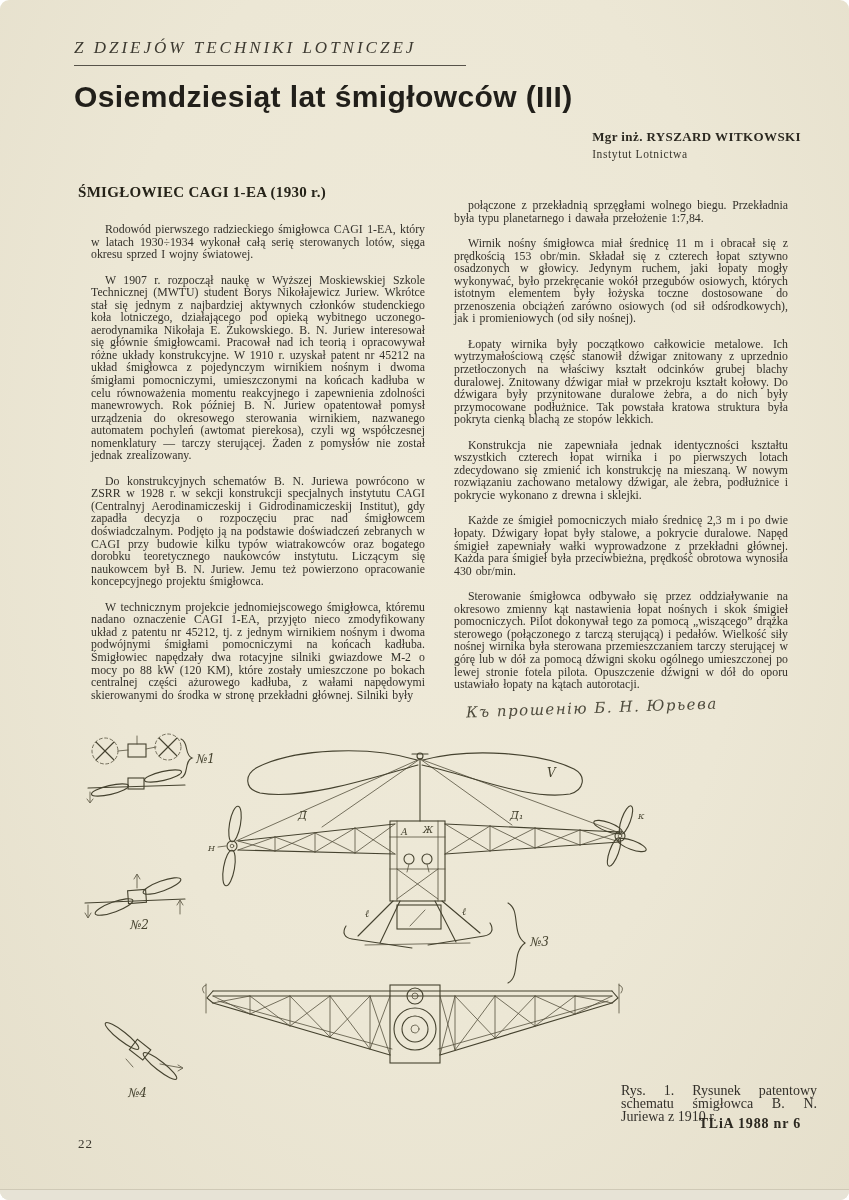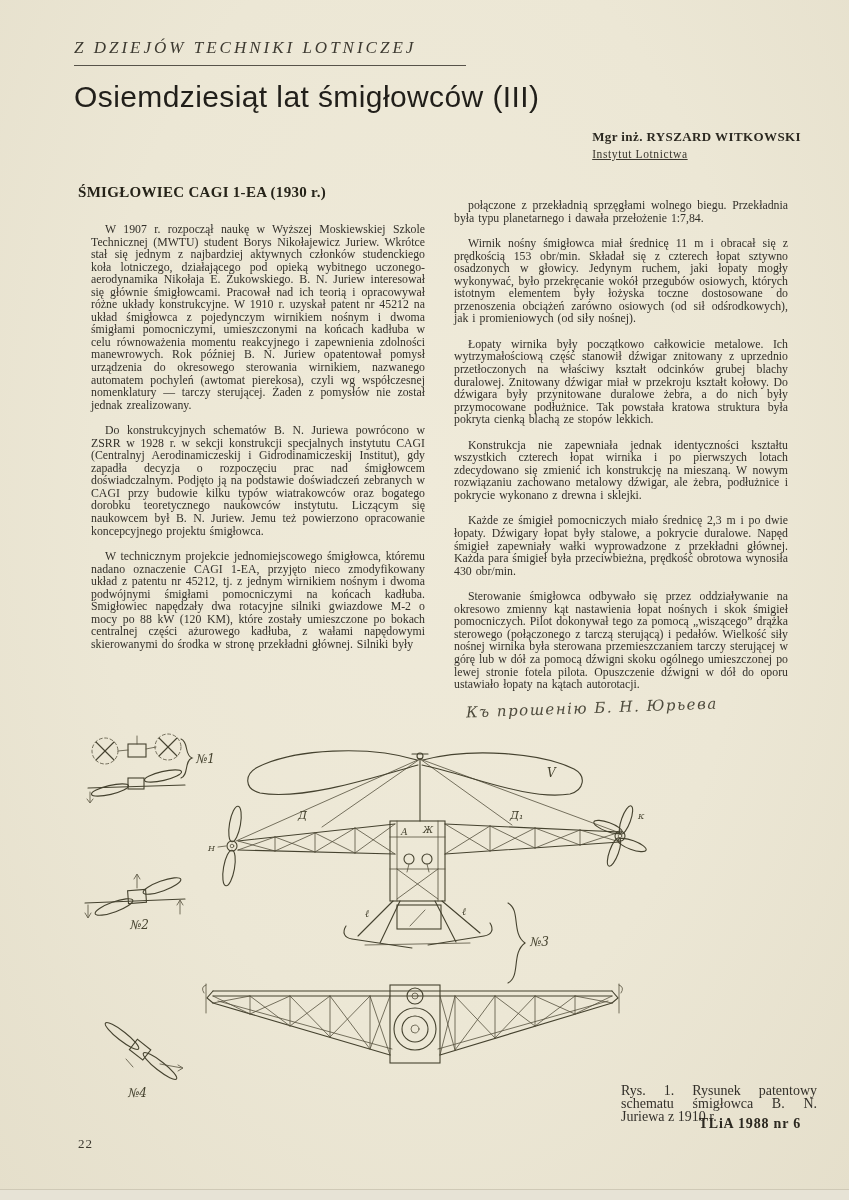--- a/index.html
+++ b/index.html
@@ -3,39 +3,40 @@
 <meta charset="utf-8">
 <style>
   html,body{margin:0;padding:0;}
   .page{
     position:relative;
     width:849px;height:1200px;
     background:radial-gradient(ellipse at 50% 40%, #efead9 0%, #ece7d5 55%, #e5dfcb 100%);
     overflow:hidden;
     font-family:"Liberation Serif", serif;
     color:#35322a;
+    border-radius:9px;
   }
   .scan-edge{
     position:absolute;left:0;right:0;bottom:0;height:10px;
     background:#e7e3d6;border-top:1px solid #cfc9b6;
   }
   .kicker{
     position:absolute;left:74px;top:38px;width:392px;
     font-style:italic;font-size:17px;letter-spacing:3px;
     color:#3d3a31;border-bottom:1.5px solid #57534a;padding-bottom:7px;
     white-space:nowrap;
   }
   .title{
     position:absolute;left:74px;top:80px;width:640px;
-    font-family:"Liberation Sans", sans-serif;font-weight:400;
+    font-family:"Liberation Sans", sans-serif;font-weight:700;
     font-size:30px;letter-spacing:0.4px;color:#211f1a;
   }
   .byline{position:absolute;right:48px;top:129px;}
   .byline .author{font-weight:700;font-size:13px;letter-spacing:0.4px;color:#2c2921;}
-  .byline .affil{font-size:11.5px;margin-top:3px;color:#3a372e;letter-spacing:0.6px;text-decoration:underline;}
+  .byline .affil{font-size:11.5px;margin-top:3px;color:#3a372e;letter-spacing:0.6px;}
   .sec-head{
     position:absolute;left:78px;top:184px;width:360px;
     font-weight:700;font-size:15px;letter-spacing:0.3px;color:#262319;
   }
   .col{
     position:absolute;width:360px;
     font-size:11.8px;line-height:12.55px;text-align:justify;
     color:#33302a;word-spacing:1px;
   }
   .col p{margin:13px;text-indent:14px;}
@@ -75,20 +76,21 @@
   <div class="title">Osiemdziesiąt lat śmigłowców (III)</div>
 
   <div class="byline">
     <div class="author">Mgr inż. RYSZARD WITKOWSKI</div>
     <div class="affil">Instytut Lotnictwa</div>
   </div>
 
   <div class="sec-head">ŚMIGŁOWIEC CAGI 1-EA (1930 r.)</div>
 
   <div class="col col-left">
+    <p>Rodowód pierwszego radzieckiego śmigłowca CAGI 1-EA, który w latach 1930÷1934 wykonał całą serię sterowanych lotów, sięga okresu sprzed I wojny światowej.</p>
     <p>W 1907 r. rozpoczął naukę w Wyższej Moskiewskiej Szkole Technicznej (MWTU) student Borys Nikołajewicz Juriew. Wkrótce stał się jednym z najbardziej aktywnych członków studenckiego koła lotniczego, działającego pod opieką wybitnego uczonego-aerodynamika Nikołaja E. Żukowskiego. B. N. Juriew interesował się głównie śmigłowcami. Pracował nad ich teorią i opracowywał różne układy konstrukcyjne. W 1910 r. uzyskał patent nr 45212 na układ śmigłowca z pojedynczym wirnikiem nośnym i dwoma śmigłami pomocniczymi, umieszczonymi na końcach kadłuba w celu równoważenia momentu reakcyjnego i zapewnienia zdolności manewrowych. Rok później B. N. Juriew opatentował pomysł urządzenia do okresowego sterowania wirnikiem, nazwanego automatem pochyleń (awtomat pierekosa), czyli wg współczesnej nomenklatury — tarczy sterującej. Żaden z pomysłów nie został jednak zrealizowany.</p>
     <p>Do konstrukcyjnych schematów B. N. Juriewa powrócono w ZSRR w 1928 r. w sekcji konstrukcji specjalnych instytutu CAGI (Centralnyj Aerodinamiczeskij i Gidrodinamiczeskij Institut), gdy zapadła decyzja o rozpoczęciu prac nad śmigłowcem doświadczalnym. Podjęto ją na podstawie doświadczeń zebranych w CAGI przy budowie kilku typów wiatrakowców oraz bogatego dorobku teoretycznego naukowców instytutu. Liczącym się naukowcem był B. N. Juriew. Jemu też powierzono opracowanie koncepcyjnego projektu śmigłowca.</p>
     <p>W technicznym projekcie jednomiejscowego śmigłowca, któremu nadano oznaczenie CAGI 1-EA, przyjęto nieco zmodyfikowany układ z patentu nr 45212, tj. z jednym wirnikiem nośnym i dwoma podwójnymi śmigłami pomocniczymi na końcach kadłuba. Śmigłowiec napędzały dwa rotacyjne silniki gwiazdowe M-2 o mocy po 88 kW (120 KM), które zostały umieszczone po bokach centralnej części ażurowego kadłuba, z wałami napędowymi skierowanymi do środka w stronę przekładni głównej. Silniki były</p>
   </div>
 
   <div class="col col-right">
     <p>połączone z przekładnią sprzęgłami wolnego biegu. Przekładnia była typu planetarnego i dawała przełożenie 1:7,84.</p>
     <p>Wirnik nośny śmigłowca miał średnicę 11 m i obracał się z prędkością 153 obr/min. Składał się z czterech łopat sztywno osadzonych w głowicy. Jedynym ruchem, jaki łopaty mogły wykonywać, było przekręcanie wokół przegubów osiowych, których istotnym elementem były łożyska toczne dostosowane do przenoszenia obciążeń zarówno osiowych (od sił odśrodkowych), jak i promieniowych (od siły nośnej).</p>
     <p>Łopaty wirnika były początkowo całkowicie metalowe. Ich wytrzymałościową część stanowił dźwigar znitowany z uprzednio przetłoczonych na właściwy kształt odcinków grubej blachy duralowej. Znitowany dźwigar miał w przekroju kształt kołowy. Do dźwigara były przynitowane duralowe żebra, a do nich były przymocowane podłużnice. Tak powstała kratowa struktura była pokryta cienką blachą ze stopów lekkich.</p>
     <p>Konstrukcja nie zapewniała jednak identyczności kształtu wszystkich czterech łopat wirnika i po pierwszych lotach zdecydowano się zmienić ich konstrukcję na mieszaną. W nowym rozwiązaniu zachowano metalowy dźwigar, ale żebra, podłużnice i pokrycie wykonano z drewna i sklejki.</p>

